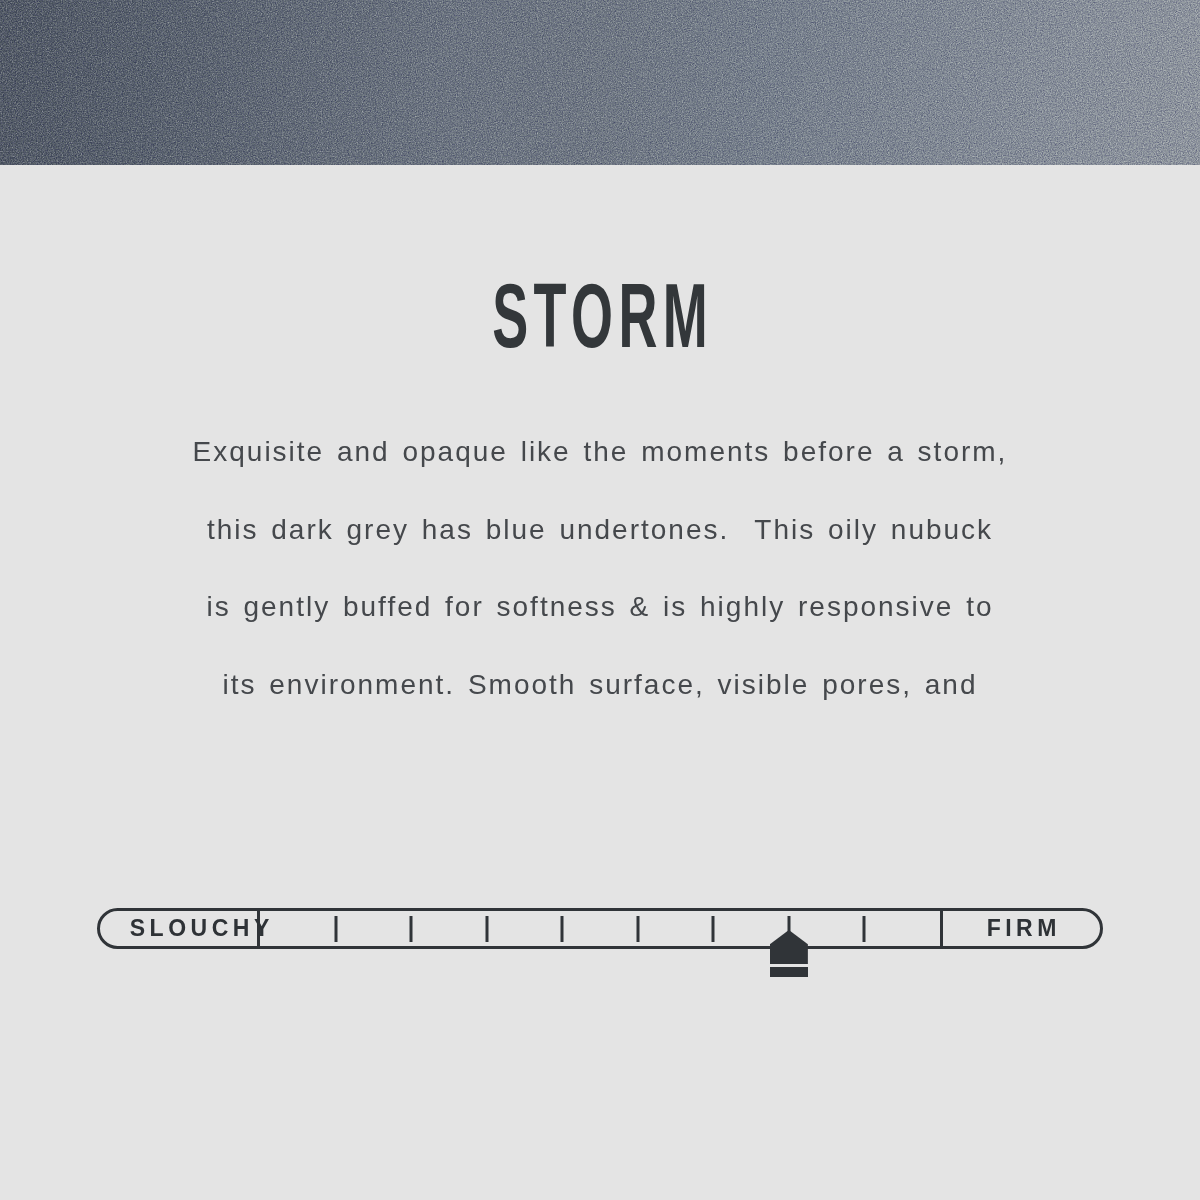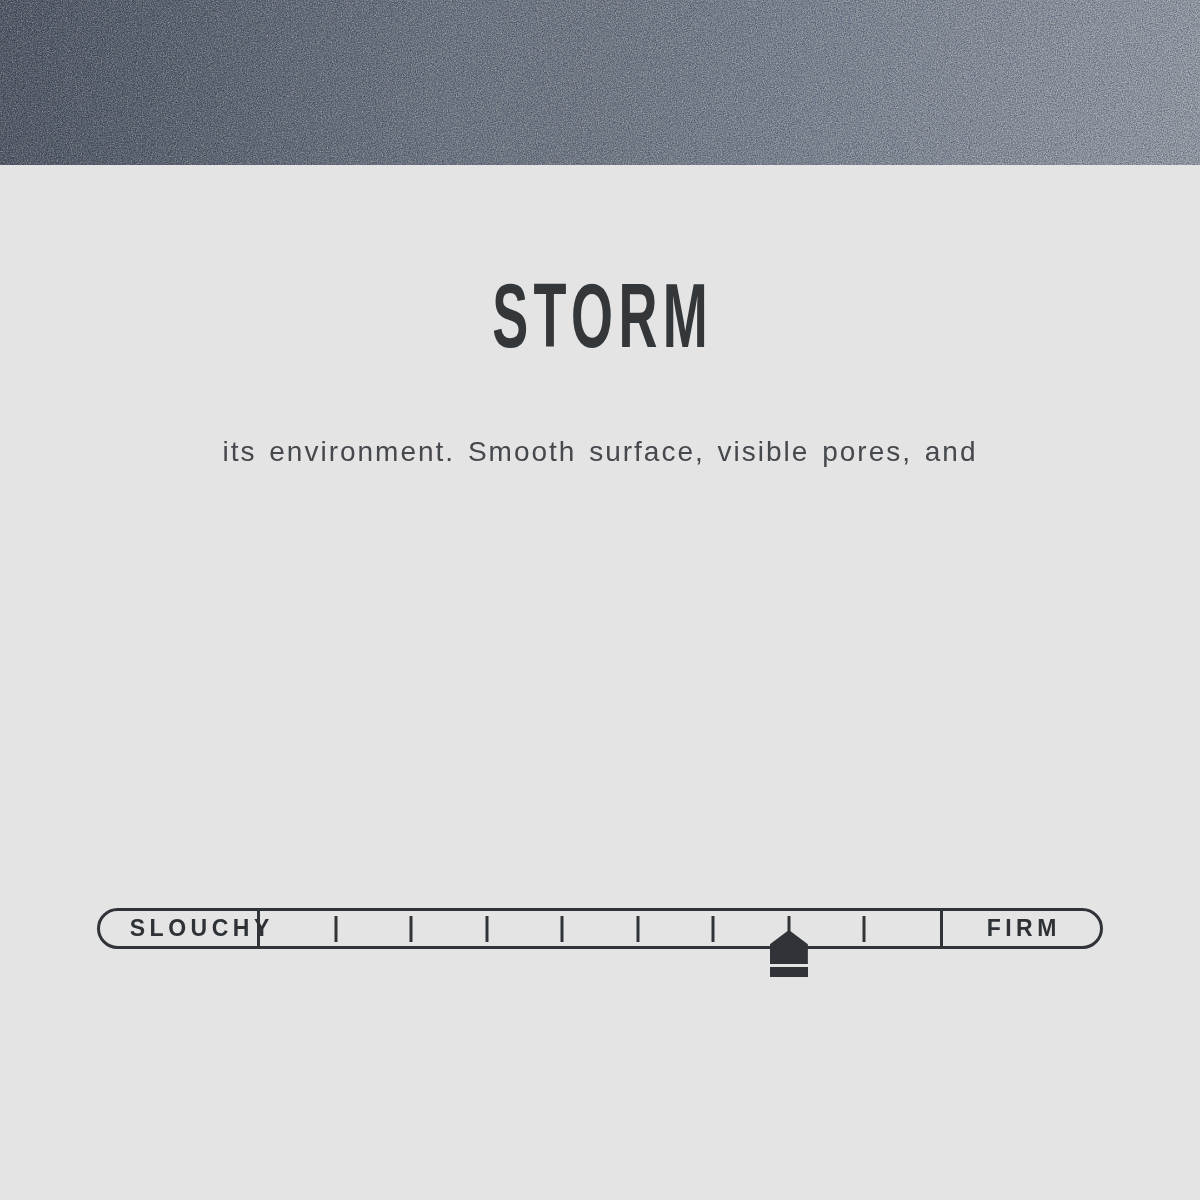--- a/index.html
+++ b/index.html
@@ -85,20 +85,23 @@
         <feColorMatrix type="matrix" values="0 0 0 0 0  0 0 0 0 0  0 0 0 0 0.05  0.9 0.9 0.9 0 -1.1"></feColorMatrix>
       </filter>
       <rect width="100%" height="100%" filter="url(#grainLight)" opacity="0.45"></rect>
       <rect width="100%" height="100%" filter="url(#grainDark)" opacity="0.45"></rect>
     </svg>
   </div>
 
   <h1 class="title">STORM</h1>
 
   <div class="desc">
+    <div class="desc-line">Exquisite and opaque like the moments before a storm,</div>
+    <div class="desc-line">this dark grey has blue undertones.  This oily nubuck</div>
+    <div class="desc-line">is gently buffed for softness &amp; is highly responsive to</div>
     <div class="desc-line">its environment. Smooth surface, visible pores, and</div>
   </div>
 
   <div class="scale scale-1">
     <div class="scale-cell left">SLOUCHY</div>
     <div class="track">
       <div class="marker" style="left: 77.7778%;">
         <div class="marker-head"></div>
         <div class="marker-base"></div>
       </div>

